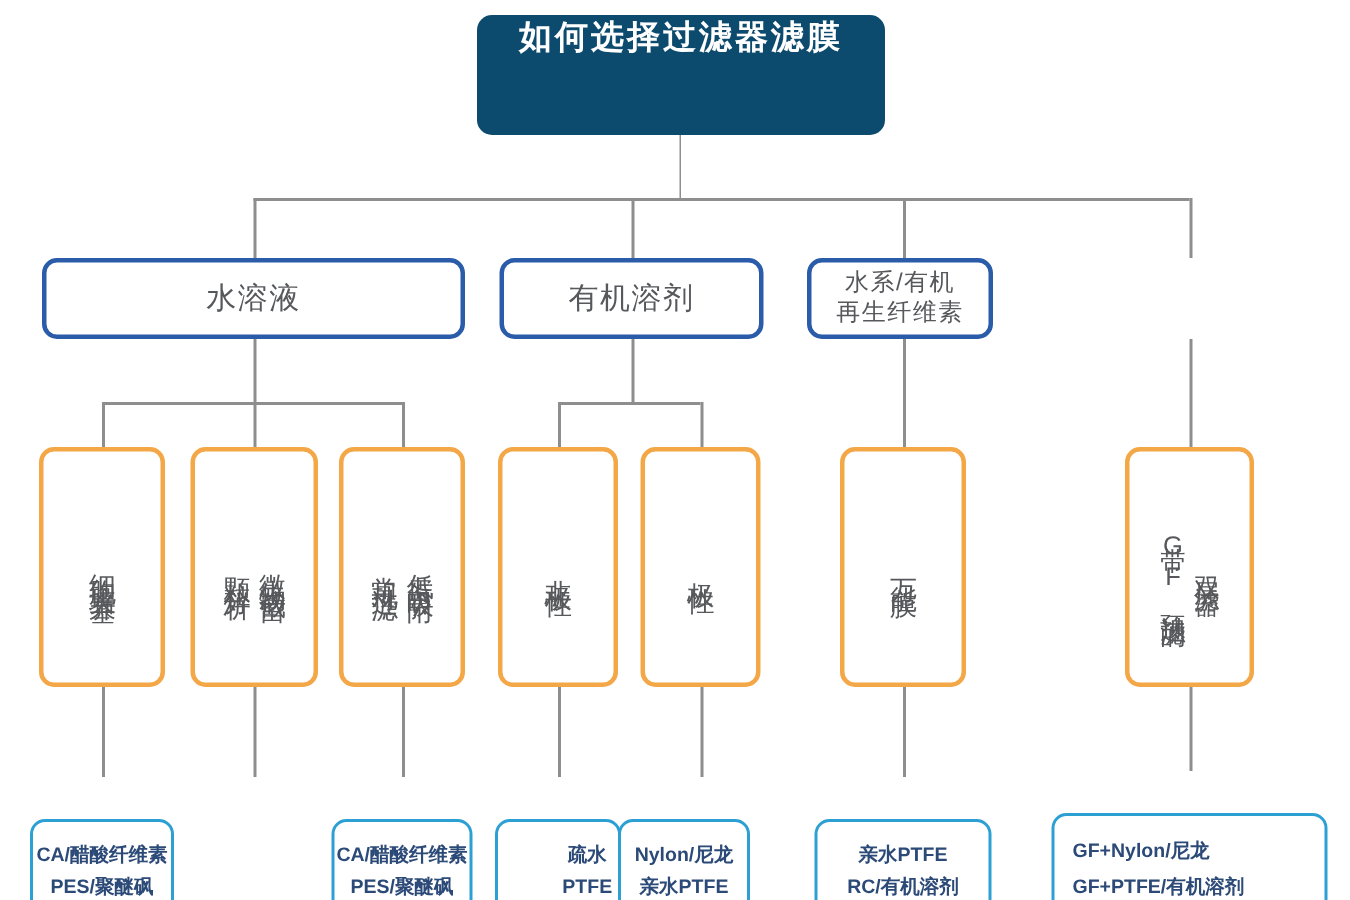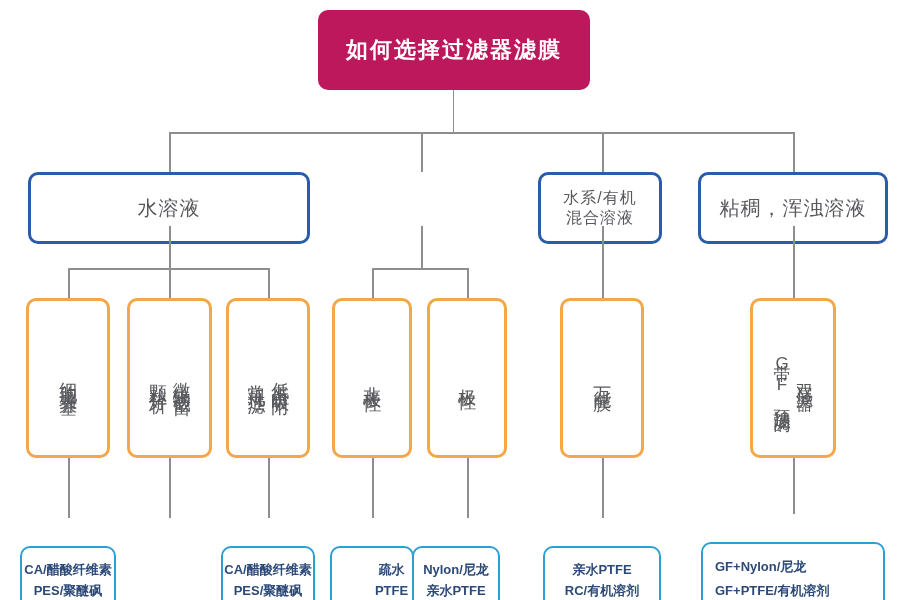--- a/index.html
+++ b/index.html
@@ -7,28 +7,28 @@
     position:relative;width:900px;height:600px;background:#ffffff;overflow:hidden;
     font-family:"Liberation Sans","DejaVu Sans",sans-serif;
   }
   
   .vline,.hline{position:absolute;background:#8e8e8e;}
   .vline{width:1.5px;}
   .hline{height:1.5px;}
   
   .root{
     position:absolute;left:318px;top:10px;width:272px;height:80px;
-    background:#be185d;border-radius:10px;
-    display:flex;align-items:center;justify-content:center;
+    background:#0c4a6e;border-radius:10px;
+    display:flex;align-items:flex-start;justify-content:center;
     color:#ffffff;font-size:22px;font-weight:bold;letter-spacing:2px;
     box-sizing:border-box;
   }
   
   .box-l2{
-    position:absolute;top:172px;height:72px;background:#fff;
+    position:absolute;top:172px;height:54px;background:#fff;
     border:3px solid #2a5caa;border-radius:10px;box-sizing:border-box;
     display:flex;flex-direction:column;align-items:center;justify-content:center;
     color:#57585c;font-size:20px;letter-spacing:1px;line-height:1.25;
   }
   
   .box-l3{
     position:absolute;top:298px;height:160px;background:#fff;
     border:3px solid #f4a747;border-radius:10px;box-sizing:border-box;
     display:flex;flex-direction:row;align-items:center;justify-content:center;
     gap:3px;color:#57585c;font-size:18px;
@@ -60,26 +60,26 @@
   <div class="vline" style="left:452.5px;top:90px;height:42px;"></div>
   <div class="hline" style="left:169px;top:132px;width:624px;"></div>
   <div class="vline" style="left:169px;top:132px;height:40px;"></div>
   <div class="vline" style="left:421px;top:132px;height:40px;"></div>
   <div class="vline" style="left:602px;top:132px;height:40px;"></div>
   <div class="vline" style="left:793px;top:132px;height:40px;"></div>
 
   <div class="box-l2" style="left:28px;width:282px;">
     <span>水溶液</span>
   </div>
+  <div class="box-l2" style="left:333px;width:176px;">
+    <span>有机溶剂</span>
+  </div>
   <div class="box-l2" style="left:538px;width:124px;font-size:16px;">
     <span>水系/有机</span>
-    <span>混合溶液</span>
-  </div>
-  <div class="box-l2" style="left:698px;width:190px;">
-    <span>粘稠，浑浊溶液</span>
+    <span>再生纤维素</span>
   </div>
 
   <div class="vline" style="left:169px;top:226px;height:42px;"></div>
   <div class="hline" style="left:68px;top:268px;width:200px;"></div>
   <div class="vline" style="left:68px;top:268px;height:30px;"></div>
   <div class="vline" style="left:169px;top:268px;height:30px;"></div>
   <div class="vline" style="left:268px;top:268px;height:30px;"></div>
   <div class="vline" style="left:421px;top:226px;height:42px;"></div>
   <div class="hline" style="left:372px;top:268px;width:95px;"></div>
   <div class="vline" style="left:372px;top:268px;height:30px;"></div>

